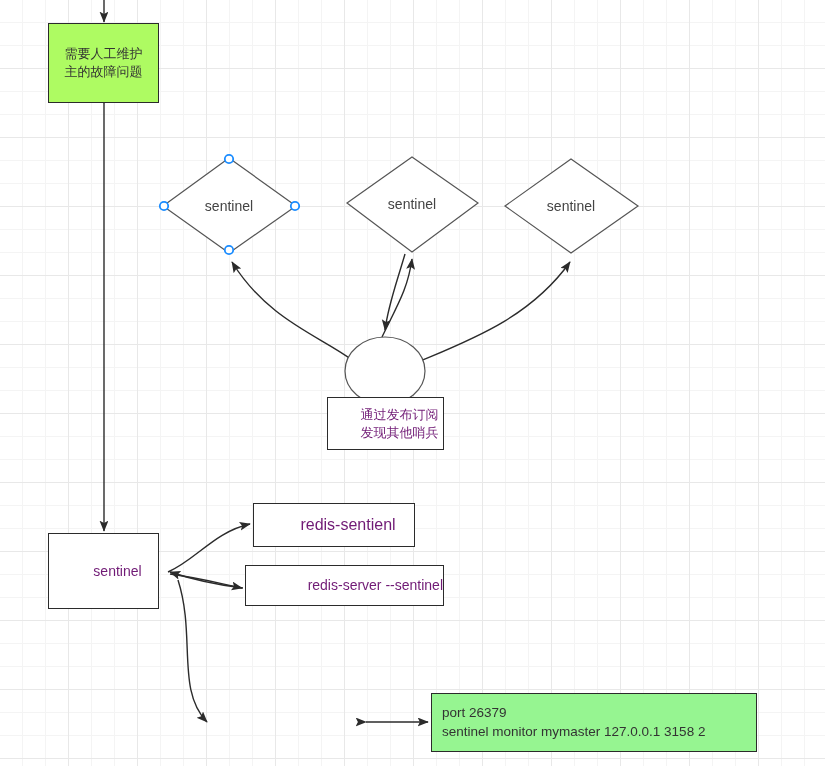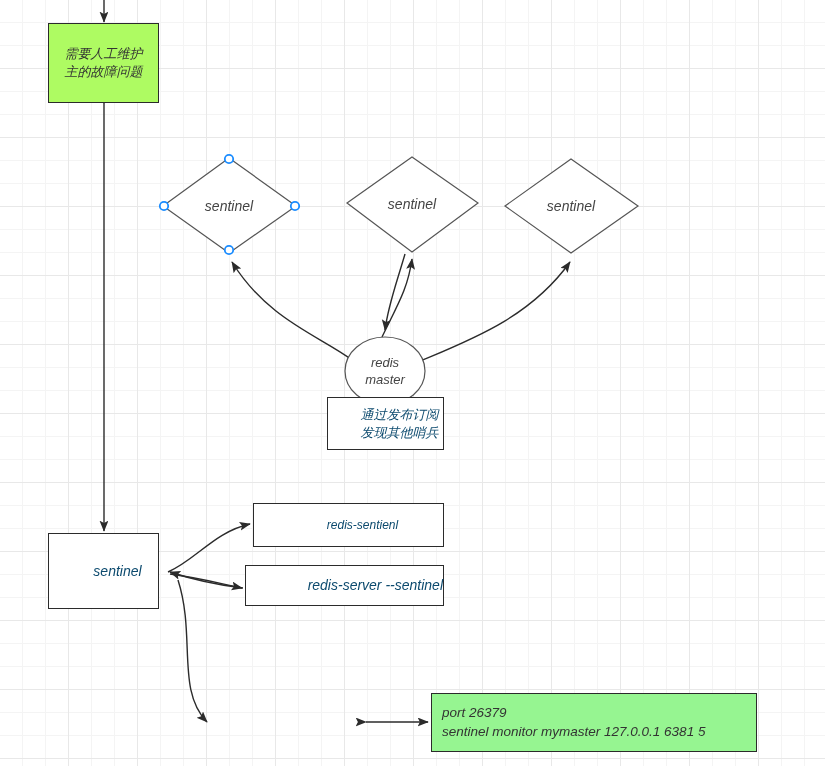--- a/index.html
+++ b/index.html
@@ -14,22 +14,22 @@
     width:825px;height:766px;
     background-color:#ffffff;
     background-image:
       linear-gradient(to right, #e8e8e8 1px, transparent 1px),
       linear-gradient(to bottom, #e8e8e8 1px, transparent 1px),
       linear-gradient(to right, #f4f4f4 1px, transparent 1px),
       linear-gradient(to bottom, #f4f4f4 1px, transparent 1px);
     background-size:69px 69px, 69px 69px, 23px 23px, 23px 23px;
     background-position:-1px -1px, -1px -1px, -1px -1px, -1px -1px;
   }
-  .node{position:absolute;box-sizing:border-box;display:flex;align-items:center;justify-content:center;text-align:center;font-style:italic;}
-  .rect{border:1px solid #2b2b2b;background:#ffffff;color:#0c4a6e;padding-left:28px;}
+  .node{position:absolute;box-sizing:border-box;display:flex;align-items:center;justify-content:center;text-align:center;}
+  .rect{border:1px solid #2b2b2b;background:#ffffff;color:#701a75;padding-left:28px;}
   .green{border:1px solid #2b2b2b;color:#333333;}
   .label{line-height:1.35;white-space:pre-line;}
   svg.layer{position:absolute;left:0;top:0;width:825px;height:766px;overflow:visible;}
   svg.under{z-index:1;}
   .node{z-index:2;}
   .handles{z-index:5;position:absolute;left:0;top:0;width:825px;height:766px;}
   .cn{font-family:"DejaVu Sans","Liberation Sans",sans-serif;}
 </style>
 </head>
 <body>
@@ -99,41 +99,37 @@
   </div>
 
   <div class="node label" style="left:367px;top:190px;width:90px;height:28px;font-size:14px;color:#444;">
     <span>sentinel</span>
   </div>
 
   <div class="node label" style="left:526px;top:192px;width:90px;height:28px;font-size:14px;color:#444;">
     <span>sentinel</span>
   </div>
 
-  <div class="node label" style="left:350px;top:352px;width:70px;height:40px;font-size:13px;color:#444;line-height:1.3;">
-    <span>redis
-master</span>
-  </div>
 
   <div class="node rect label cn" style="left:327px;top:397px;width:117px;height:53px;font-size:13px;">
     <span>通过发布订阅
 发现其他哨兵</span>
   </div>
 
   <div class="node rect label" style="left:48px;top:533px;width:111px;height:76px;font-size:14px;">
     <span>sentinel</span>
   </div>
 
-  <div class="node rect label" style="left:253px;top:503px;width:191px;height:44px;font-size:12px;">
+  <div class="node rect label" style="left:253px;top:503px;width:162px;height:44px;font-size:16px;">
     <span>redis-sentienl</span>
   </div>
 
   <div class="node rect label" style="left:245px;top:565px;width:199px;height:41px;font-size:14px;justify-content:flex-end;">
     <span>redis-server  --sentinel</span>
   </div>
 
 
   <div class="node green label" style="left:431px;top:693px;width:326px;height:59px;background:#96f591;font-size:13.5px;justify-content:flex-start;padding-left:10px;text-align:left;">
     <span>port 26379
-sentinel monitor mymaster 127.0.0.1 6381 5</span>
+sentinel monitor mymaster 127.0.0.1 3158 2</span>
   </div>
 
 </div>
 
 </body></html>

